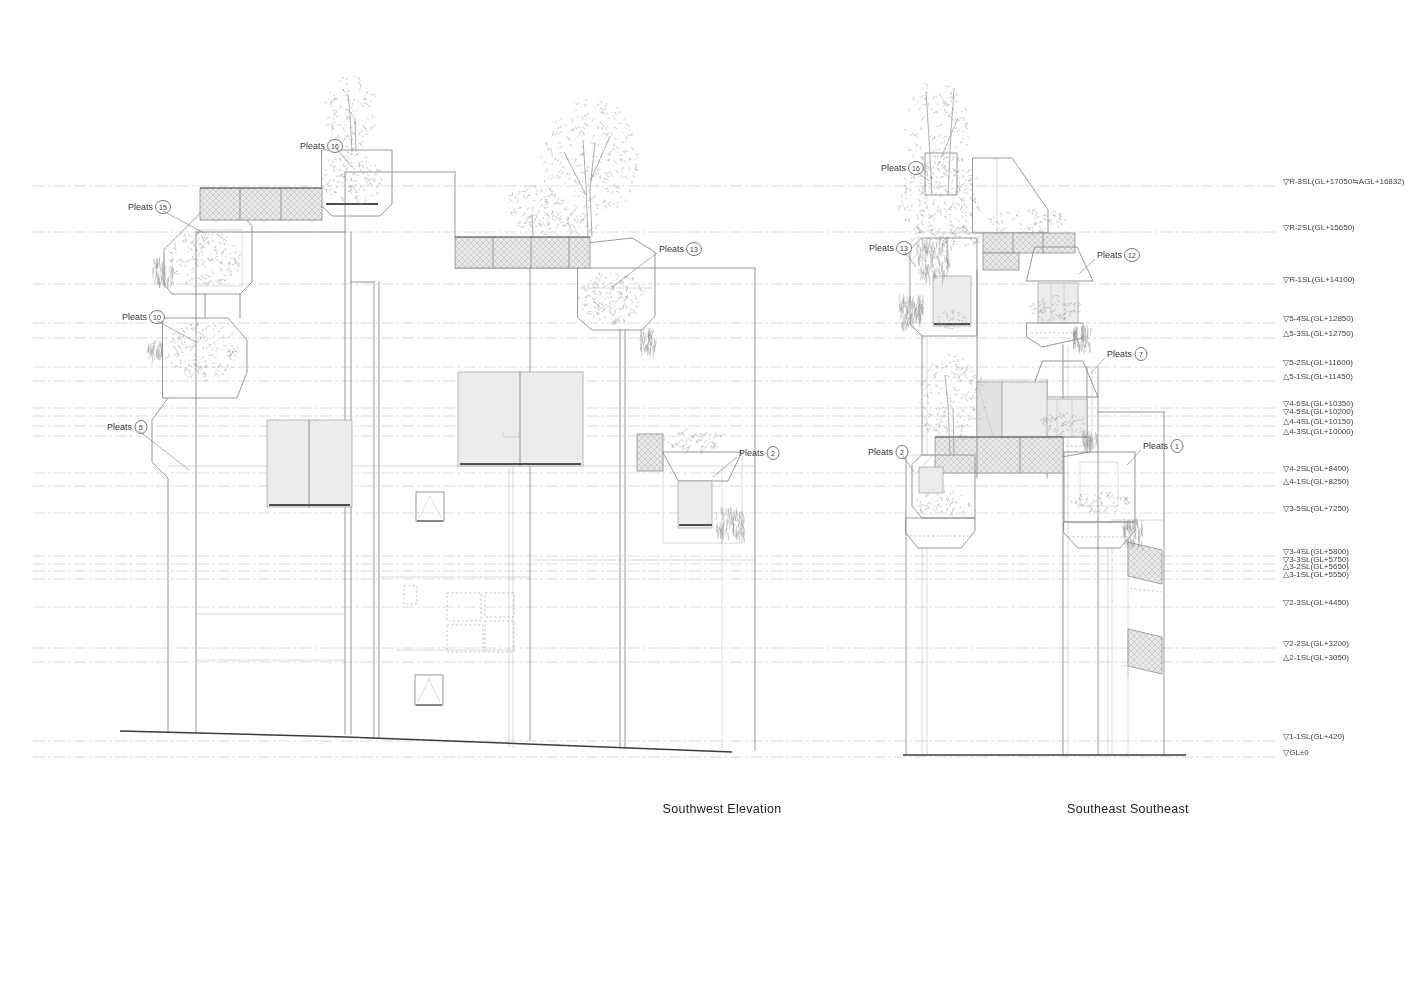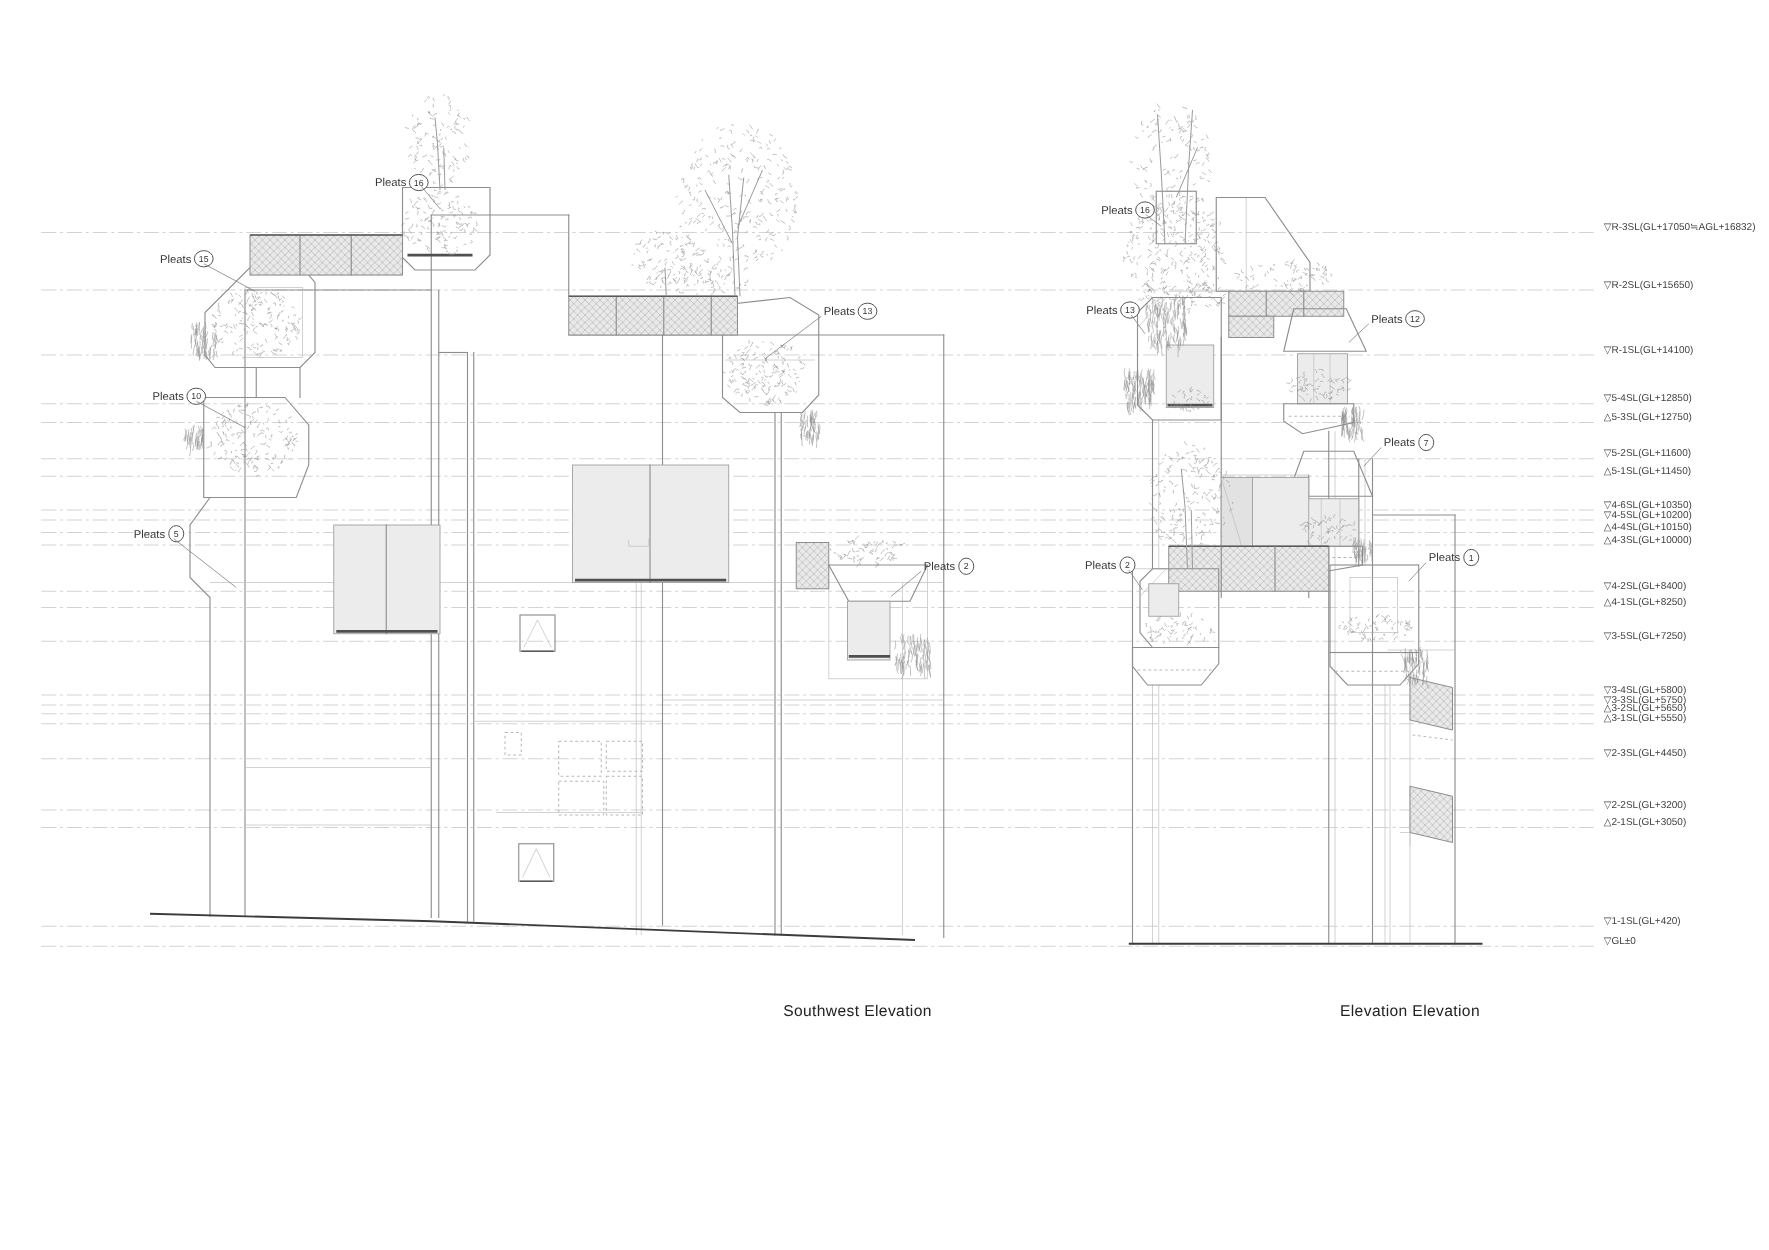--- a/index.html
+++ b/index.html
@@ -338,15 +338,15 @@
           <path d="M903,456L914,472" class="leader"></path>
         </g>
         <g>
           <text x="1143" y="449" class="pl">Pleats</text>
           <ellipse cx="1177" cy="446" rx="6" ry="6.5" class="numcirc"></ellipse>
           <text x="1177" y="448.6" class="plnum">1</text>
           <path d="M1141,450L1127,465" class="leader"></path>
         </g>
       </g>
   </svg>
-  <div class="title" style="left:686px">Southwest Elevation</div>
-  <div class="title" style="left:1128px">Elevation Elevation</div>
+  <div class="title" style="left:722px">Southwest Elevation</div>
+  <div class="title" style="left:1128px">Southeast Southeast</div>
 </div>
 
 </body></html>

